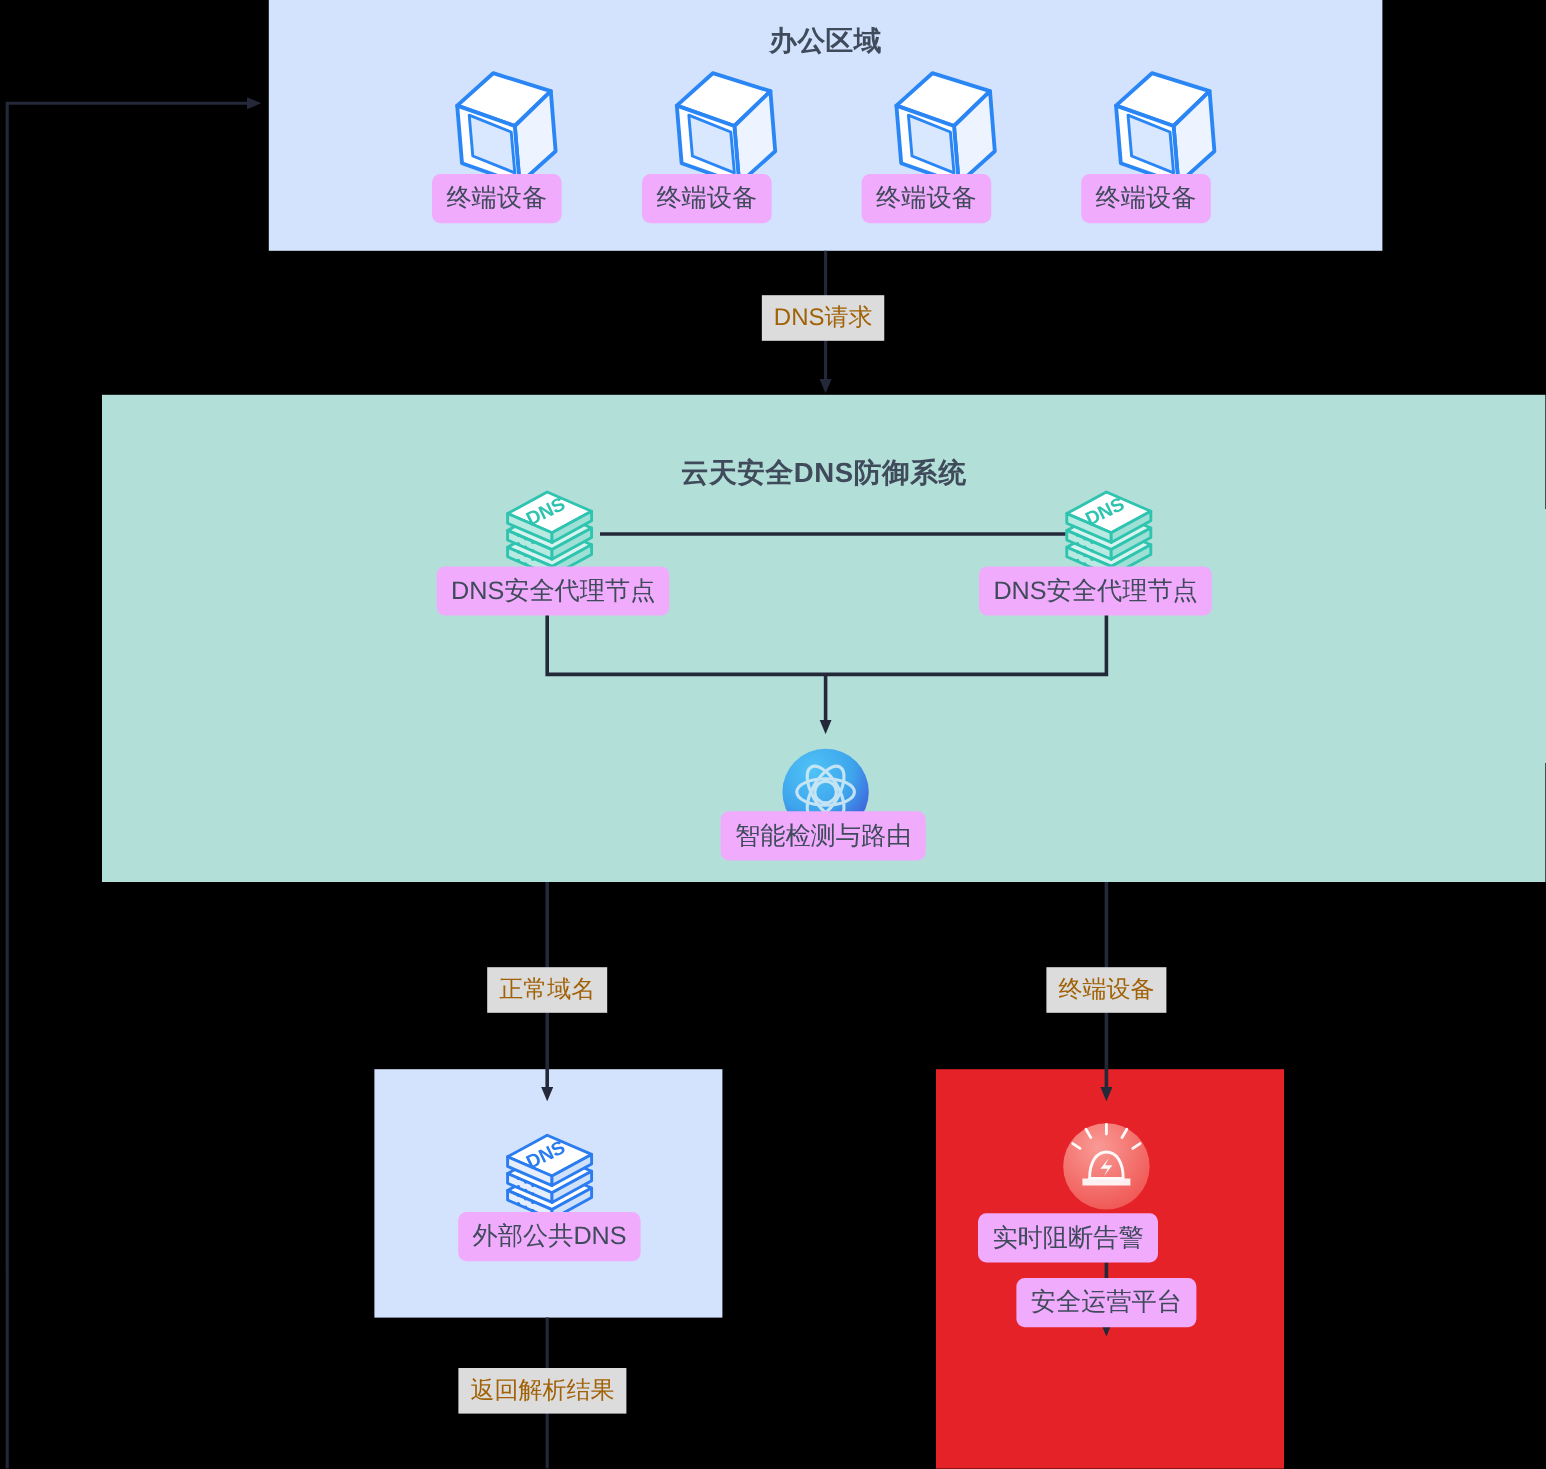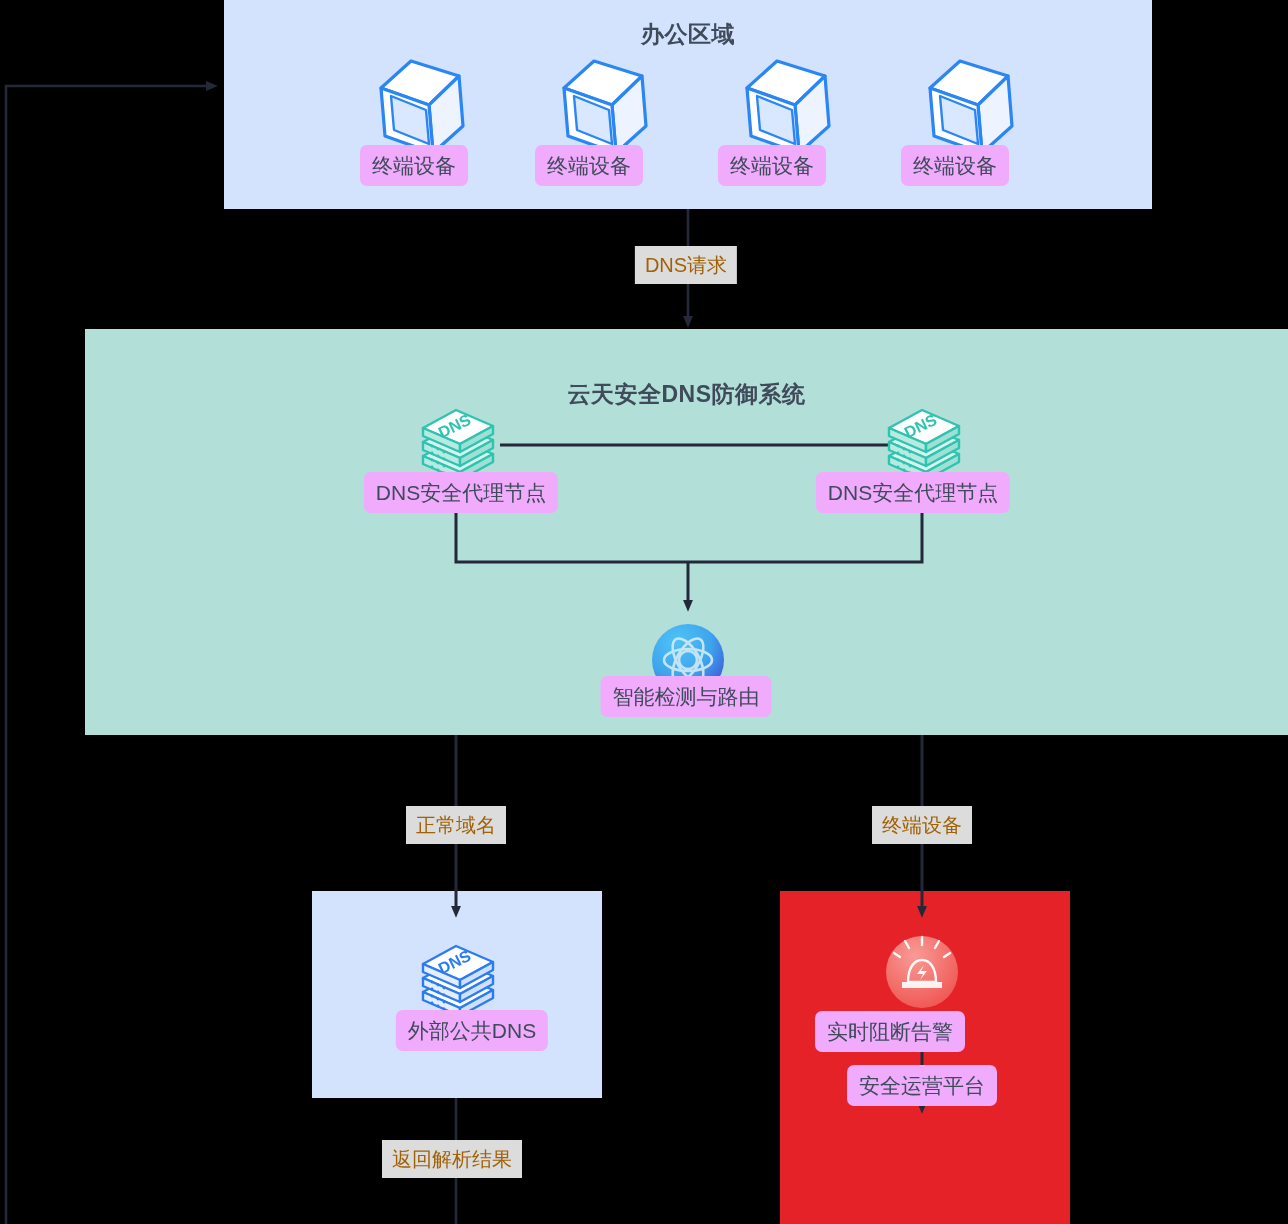--- a/index.html
+++ b/index.html
@@ -194,21 +194,21 @@
           <circle cx="19" cy="57" r="1.4"></circle>
           <circle cx="25" cy="60" r="1.4"></circle>
         <circle cx="13" cy="61" r="1.4"></circle>
           <circle cx="19" cy="64" r="1.4"></circle>
           <circle cx="25" cy="67" r="1.4"></circle>
       </g>
       <text x="38" y="25" font-family="Liberation Sans, sans-serif" font-size="16" font-weight="bold" fill="#2b7cf0" text-anchor="middle" transform="rotate(-26 38 25)">DNS</text>
     </g>
   </svg>
 
-  <div class="chip" style="left:472px; top:1010px;">外部公共DNS</div>
+  <div class="chip" style="left:458px; top:1010px;">外部公共DNS</div>
 
   <svg class="layer" viewBox="0 0 1288 1224">
     <g transform="translate(922,972)">
       <circle cx="0" cy="0" r="36" fill="url(#sirenGrad)"></circle>
       <g stroke="#ffffff" stroke-width="2.4" fill="none" stroke-linecap="round" opacity="0.95">
         <path d="M-13,-24 L-17,-31 M0,-27 L0,-35 M13,-24 L17,-31"></path>
         <path d="M-22,-15 L-28,-19 M22,-15 L28,-19"></path>
         <path d="M-14,10 C-14,-4 -8,-12 0,-12 C8,-12 14,-4 14,10 Z"></path>
         <path d="M-20,10 L20,10 L20,16 L-20,16 Z" fill="#ffffff" stroke="none" opacity="0.95"></path>
         <path d="M2,-7 L-5,2 L1,2 L-2,8 L5,-1 L-1,-1 Z" fill="#ffffff" stroke="none"></path>

